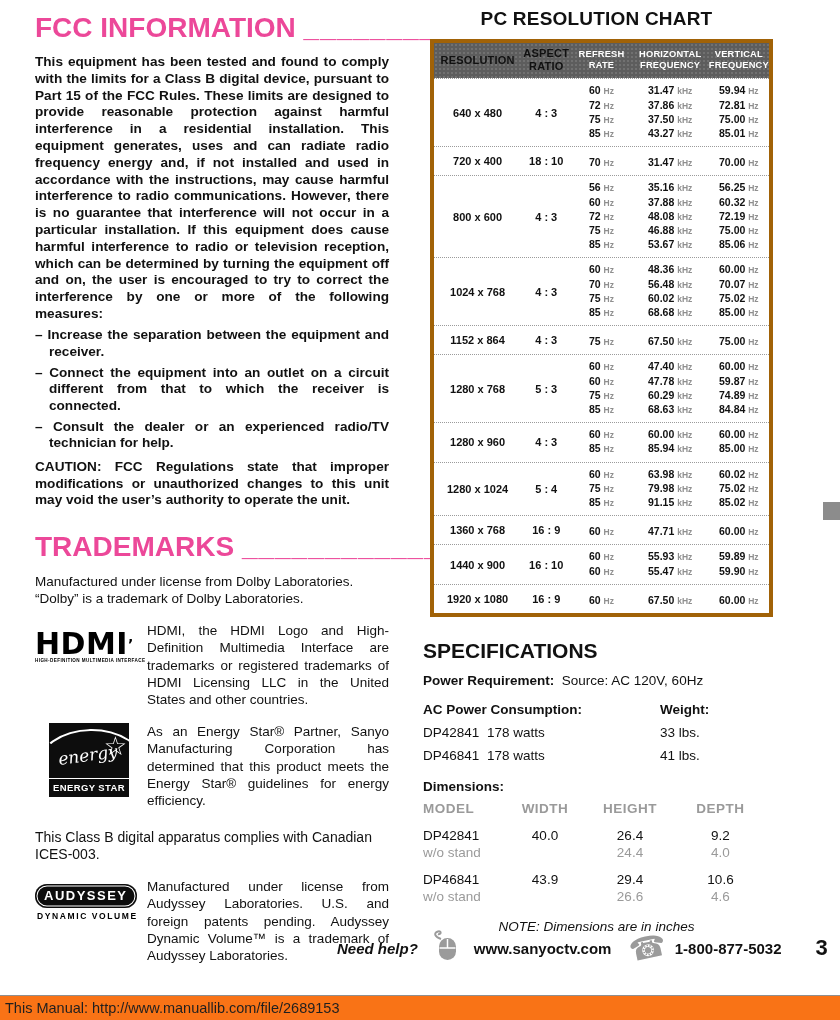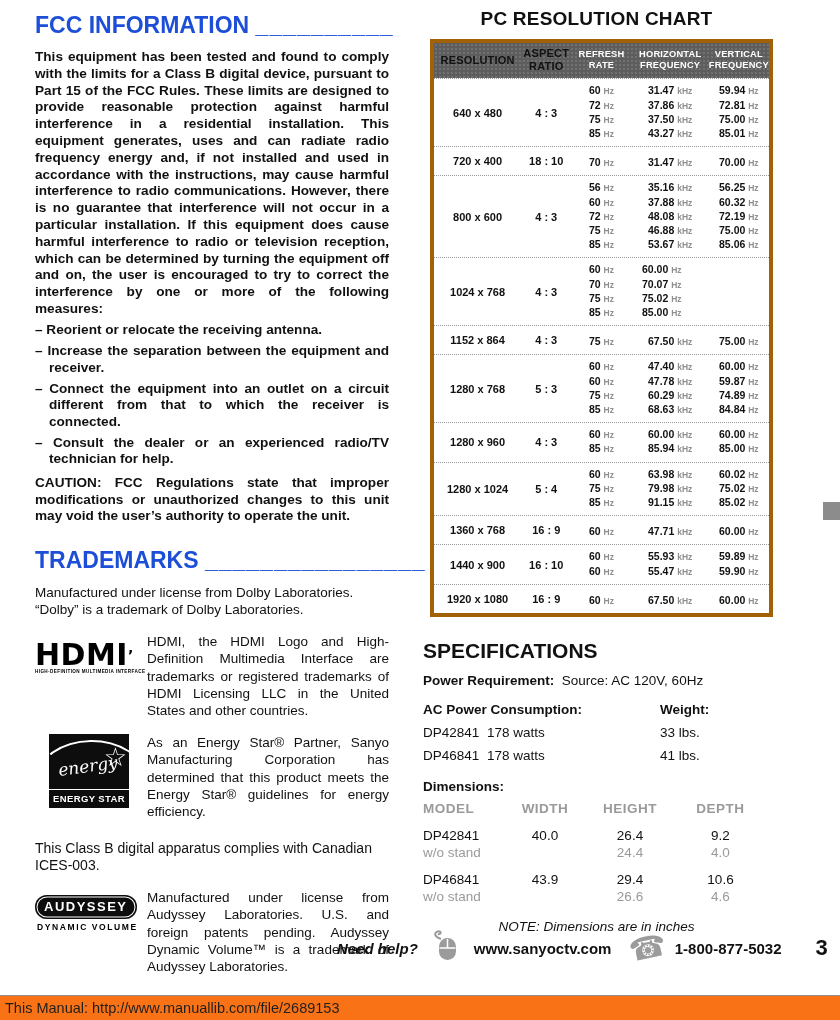--- a/index.html
+++ b/index.html
@@ -2,21 +2,21 @@
 <html><head>
 <meta charset="utf-8">
 <style>
   html,body{margin:0;padding:0;}
   body{
     width:840px;height:1020px;position:relative;background:#ffffff;
     font-family:"Liberation Sans", sans-serif;color:#1a1a1a;overflow:hidden;
   }
   
   .left-col{position:absolute;left:35px;top:12px;width:354px;}
-  .sec-heading{font-size:23px;font-weight:bold;color:#1d4ed8;letter-spacing:0;white-space:nowrap;}
+  .sec-heading{font-size:28px;font-weight:bold;color:#ec4899;letter-spacing:0;white-space:nowrap;}
   .sec-heading .rule{letter-spacing:1px;}
   .fcc-body{margin-top:10px;font-size:13.6px;font-weight:bold;line-height:16.8px;text-align:justify;color:#111;}
   .bullet{font-size:13.6px;font-weight:bold;line-height:16.5px;margin-top:4.5px;padding-left:14px;text-indent:-14px;text-align:justify;color:#111;}
   .caution{margin-top:7px;font-size:13.6px;font-weight:bold;line-height:16.8px;text-align:justify;color:#111;}
   .tm-section{margin-top:22px;}
   .tm-body{margin-top:10px;font-size:13.5px;font-weight:normal;line-height:17px;color:#111;}
   .logo-row{display:flex;margin-top:15px;align-items:flex-start;}
   .logo-box{width:112px;flex:none;display:flex;flex-direction:column;align-items:flex-start;}
   .logo-text{flex:1;font-size:13.5px;line-height:17.2px;text-align:justify;color:#111;}
   
@@ -84,21 +84,20 @@
   .manual-bar{position:absolute;left:0;top:995px;width:840px;height:25px;background:#f97316;border-top:1px solid #8f8f8f;}
   .manual-bar span{font-size:14.5px;color:#1f1f1f;line-height:25px;padding-left:5px;display:inline-block;}
 </style>
 </head>
 <body>
 
 <div class="left-col">
   <div class="sec-heading"><span>FCC INFORMATION</span> <span class="rule">__________</span></div>
   <div class="fcc-body">This equipment has been tested and found to comply with the limits for a Class B digital device, pursuant to Part 15 of the FCC Rules.  These limits are designed to provide reasonable protection against harmful interference in a residential installation.  This equipment generates, uses and can radiate radio frequency energy and, if not installed and used in accordance with the instructions, may cause harmful interference to radio communications.  However, there is no guarantee that interference will not occur in a particular installation.  If this equipment does cause harmful interference to radio or television reception, which can be determined by turning the equipment off and on, the user is encouraged to try to correct the interference by one or more of the following  measures:</div>
   <div id="fcc-bullets">
-      <div class="bullet">– Reorient or relocate the receiving antenna.</div>
       <div class="bullet">– Increase the separation between the equipment and receiver.</div>
       <div class="bullet">– Connect the equipment into an outlet on a circuit different from that to which the receiver is connected.</div>
       <div class="bullet">– Consult the dealer or an experienced radio/TV technician for help.</div>
     </div>
   <div class="caution"><span>CAUTION</span><span>: FCC Regulations state that improper modifications or unauthorized changes to this unit may void the user’s authority to operate the unit.</span></div>
 
   <div class="tm-section">
     <div class="sec-heading"><span>TRADEMARKS</span> <span class="rule">________________</span></div>
     <div class="tm-body">Manufactured under license from Dolby Laboratories. “Dolby” is a trademark of Dolby Laboratories.</div>
 
@@ -182,20 +181,21 @@
           <div class="c-res">800 x 600</div>
           <div class="c-asp">4 : 3</div>
           <div class="c-ref"><span class="mode-stack"><div class="mode-line">56 <span class="unit">Hz</span></div><div class="mode-line">60 <span class="unit">Hz</span></div><div class="mode-line">72 <span class="unit">Hz</span></div><div class="mode-line">75 <span class="unit">Hz</span></div><div class="mode-line">85 <span class="unit">Hz</span></div></span></div>
           <div class="c-hor"><span class="mode-stack"><div class="mode-line">35.16 <span class="unit">kHz</span></div><div class="mode-line">37.88 <span class="unit">kHz</span></div><div class="mode-line">48.08 <span class="unit">kHz</span></div><div class="mode-line">46.88 <span class="unit">kHz</span></div><div class="mode-line">53.67 <span class="unit">kHz</span></div></span></div>
           <div class="c-ver"><span class="mode-stack"><div class="mode-line">56.25 <span class="unit">Hz</span></div><div class="mode-line">60.32 <span class="unit">Hz</span></div><div class="mode-line">72.19 <span class="unit">Hz</span></div><div class="mode-line">75.00 <span class="unit">Hz</span></div><div class="mode-line">85.06 <span class="unit">Hz</span></div></span></div>
         </div>
         <div class="rc-row">
           <div class="c-res">1024 x 768</div>
           <div class="c-asp">4 : 3</div>
           <div class="c-ref"><span class="mode-stack"><div class="mode-line">60 <span class="unit">Hz</span></div><div class="mode-line">70 <span class="unit">Hz</span></div><div class="mode-line">75 <span class="unit">Hz</span></div><div class="mode-line">85 <span class="unit">Hz</span></div></span></div>
+          <div class="c-hor"><span class="mode-stack"><div class="mode-line">48.36 <span class="unit">kHz</span></div><div class="mode-line">56.48 <span class="unit">kHz</span></div><div class="mode-line">60.02 <span class="unit">kHz</span></div><div class="mode-line">68.68 <span class="unit">kHz</span></div></span></div>
           <div class="c-ver"><span class="mode-stack"><div class="mode-line">60.00 <span class="unit">Hz</span></div><div class="mode-line">70.07 <span class="unit">Hz</span></div><div class="mode-line">75.02 <span class="unit">Hz</span></div><div class="mode-line">85.00 <span class="unit">Hz</span></div></span></div>
         </div>
         <div class="rc-row">
           <div class="c-res">1152 x 864</div>
           <div class="c-asp">4 : 3</div>
           <div class="c-ref"><span class="mode-stack"><div class="mode-line">75 <span class="unit">Hz</span></div></span></div>
           <div class="c-hor"><span class="mode-stack"><div class="mode-line">67.50 <span class="unit">kHz</span></div></span></div>
           <div class="c-ver"><span class="mode-stack"><div class="mode-line">75.00 <span class="unit">Hz</span></div></span></div>
         </div>
         <div class="rc-row">

